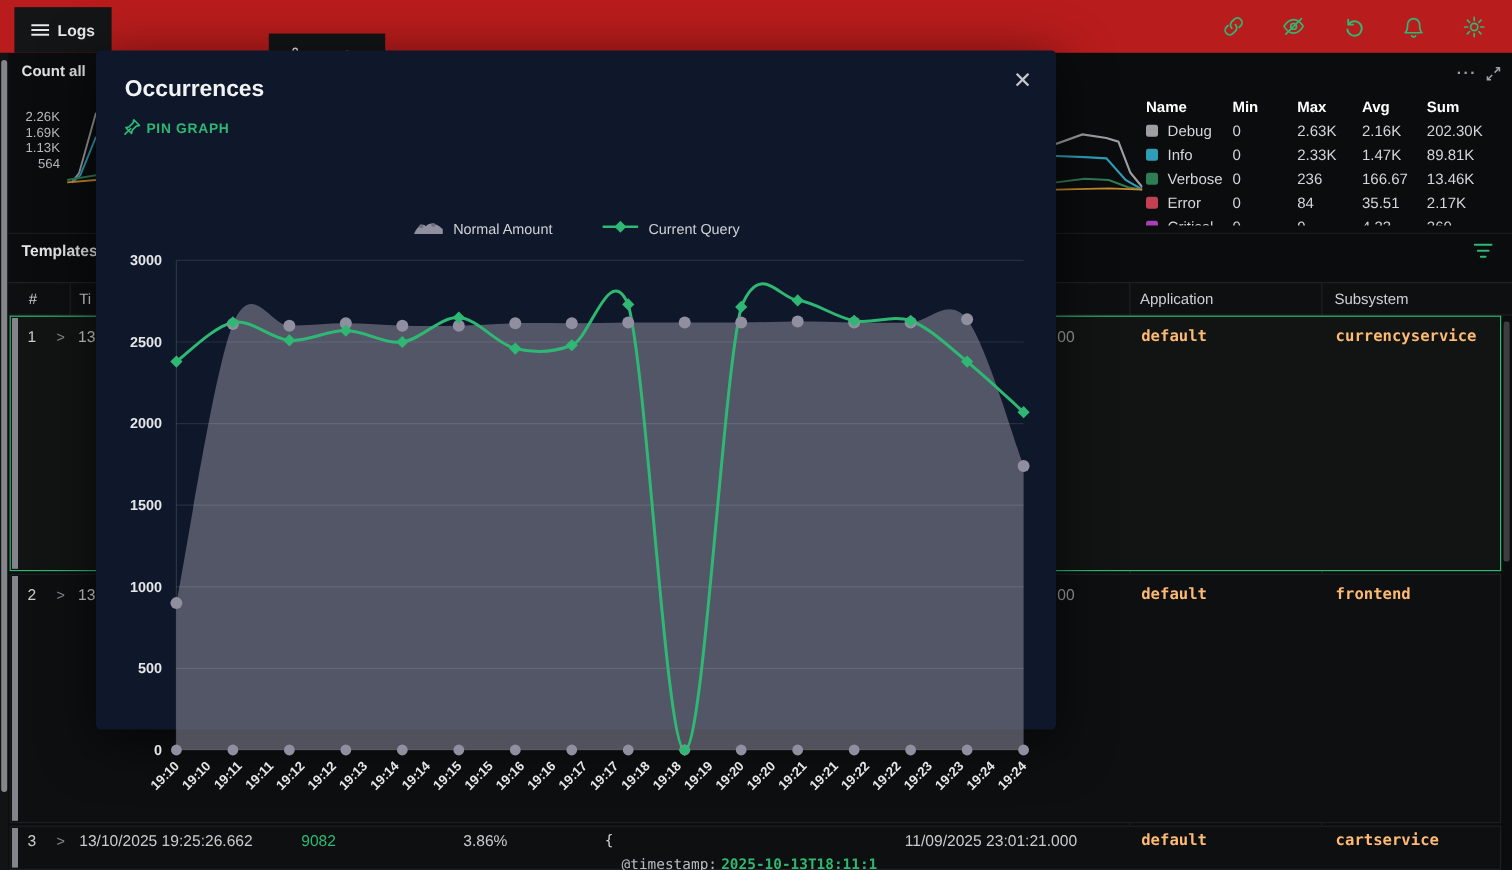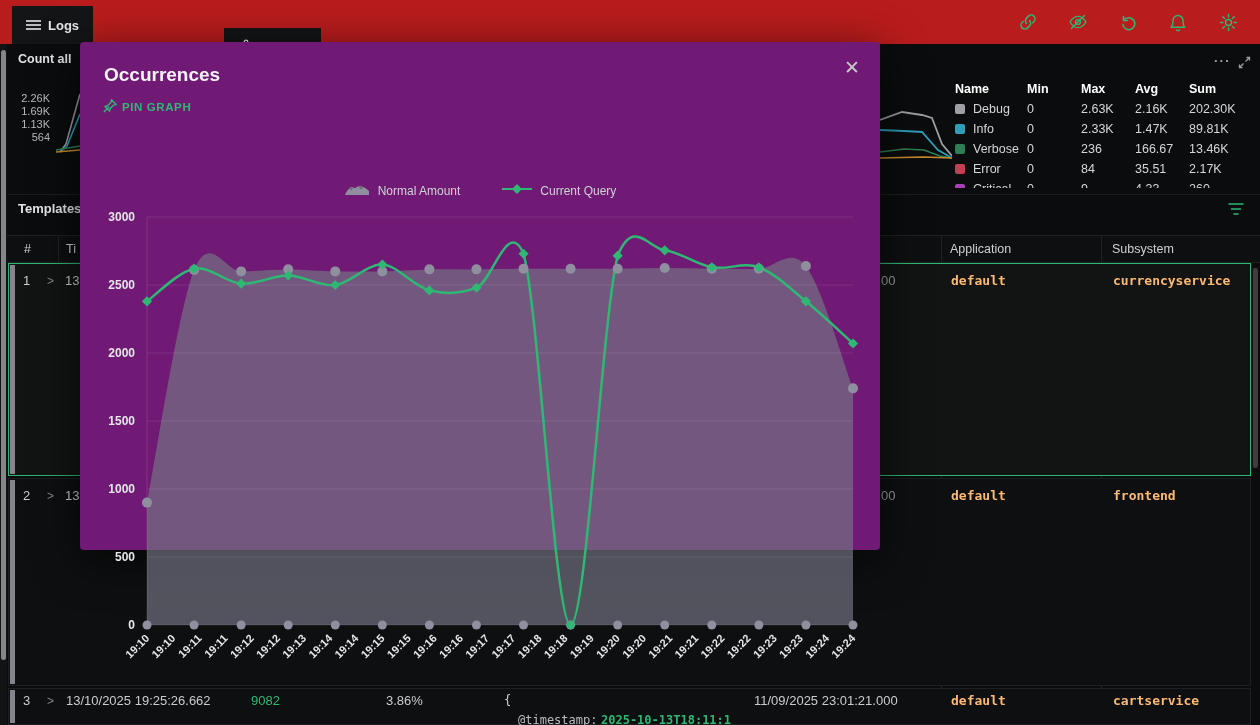--- a/index.html
+++ b/index.html
@@ -47,21 +47,21 @@
   .chev{color:#84888b;font-size:12px;}
   .green-txt{color:#2eb873;}
   .dim-key{color:#b9bdbf;font-family:"DejaVu Sans Mono",monospace;font-size:12px;}
   .mono-green{font-family:"DejaVu Sans Mono",monospace;font-size:12px;color:#2eb873;font-weight:bold;}
 
   .v-scrollbar-left{position:absolute;left:0;top:44px;width:7px;height:681px;background:#121314;}
   .v-scrollbar-left .thumb{position:absolute;left:1px;top:6px;width:5px;height:610px;background:#84868a;border-radius:3px;}
   .v-scrollbar-right-thumb{position:absolute;left:1253px;top:268px;width:5px;height:200px;background:#3c3e40;border-radius:2px;}
 
   
-  .modal{position:absolute;left:80px;top:42px;width:800px;height:508px;background:#701a75;border-radius:4px;
+  .modal{position:absolute;left:80px;top:42px;width:800px;height:566px;background:#0f172a;border-radius:4px;
          box-shadow:0 10px 45px rgba(0,0,0,0.65);z-index:5;}
   .modal-title{position:absolute;left:24px;top:22px;font-size:19px;font-weight:bold;color:#f2f3f5;}
   .pin-graph{position:absolute;left:22px;top:56px;display:flex;align-items:center;gap:4px;color:#2eb873;
              font-size:11.5px;font-weight:bold;letter-spacing:.6px;cursor:pointer;}
   .modal-close{position:absolute;right:20px;top:16px;font-size:19px;color:#c6c9cb;cursor:pointer;line-height:1;}
   .chart-legend{position:absolute;left:0;top:140px;width:800px;display:flex;justify-content:center;gap:42px;
                 font-size:12px;color:#d0d3d5;}
   .cl-item{display:flex;align-items:center;gap:8px;cursor:pointer;}
   .chart-wrap{position:absolute;left:20px;top:158px;width:760px;height:475px;}
   svg text{font-family:"Liberation Sans",sans-serif;}

